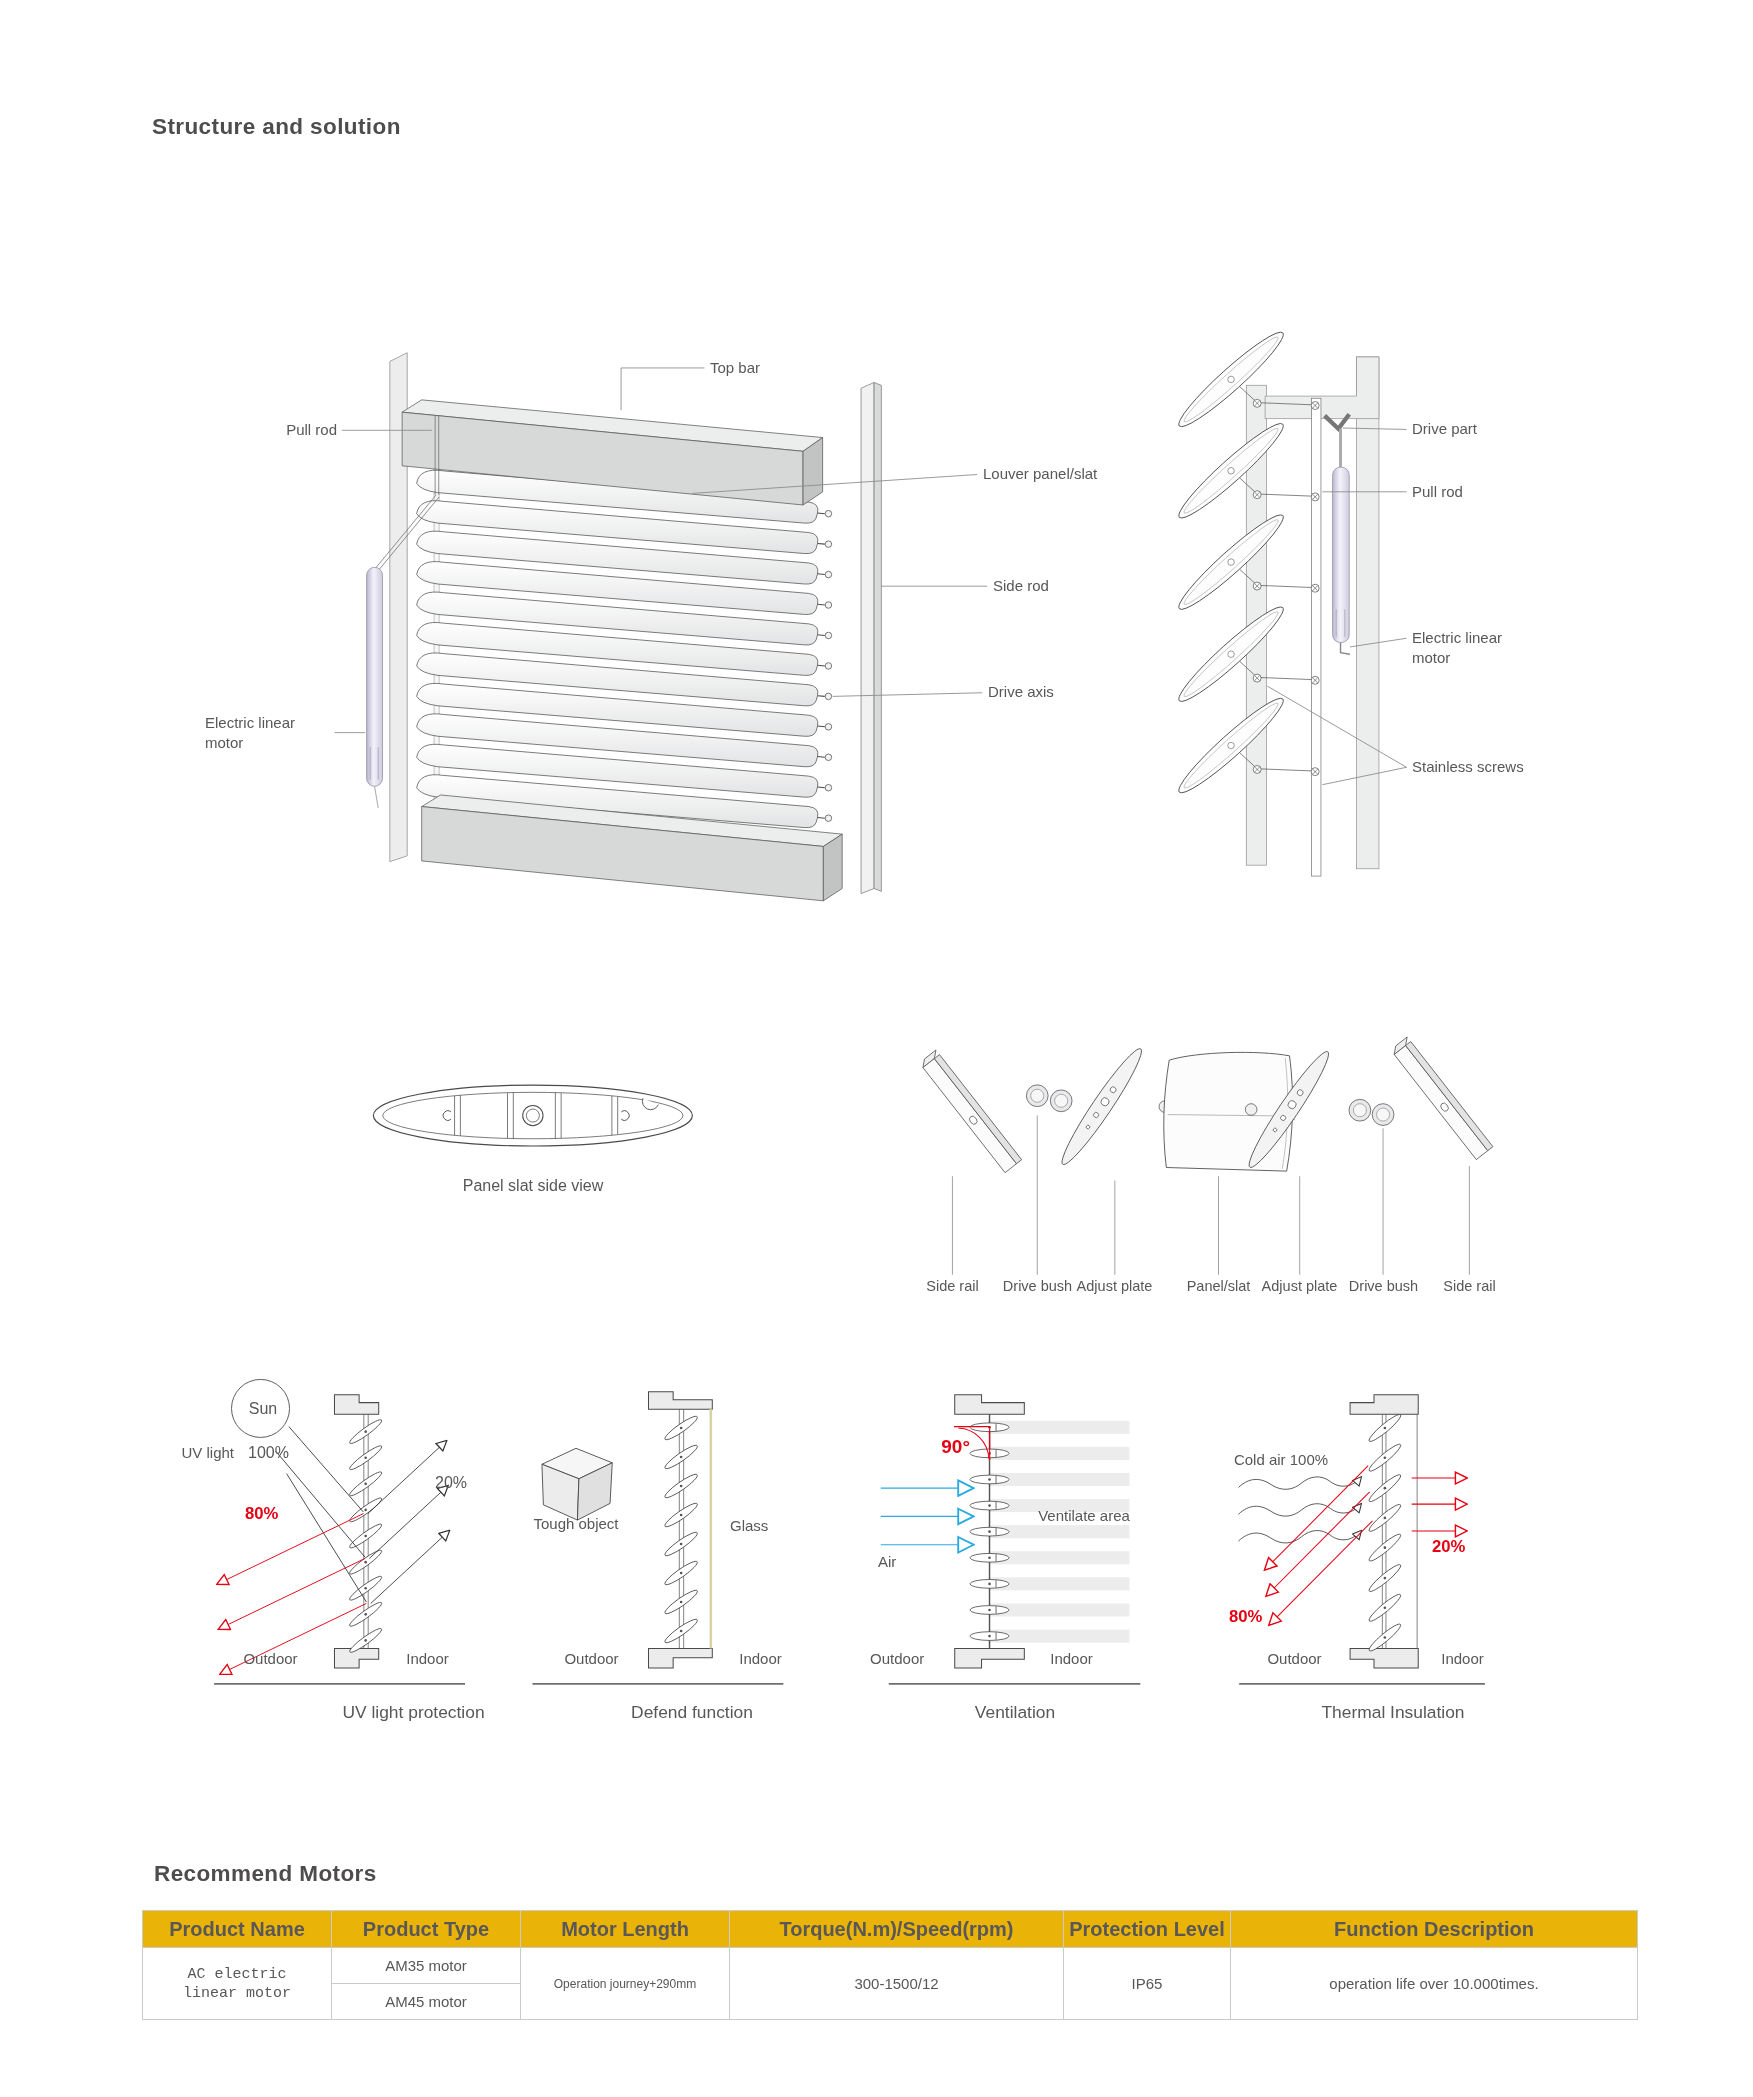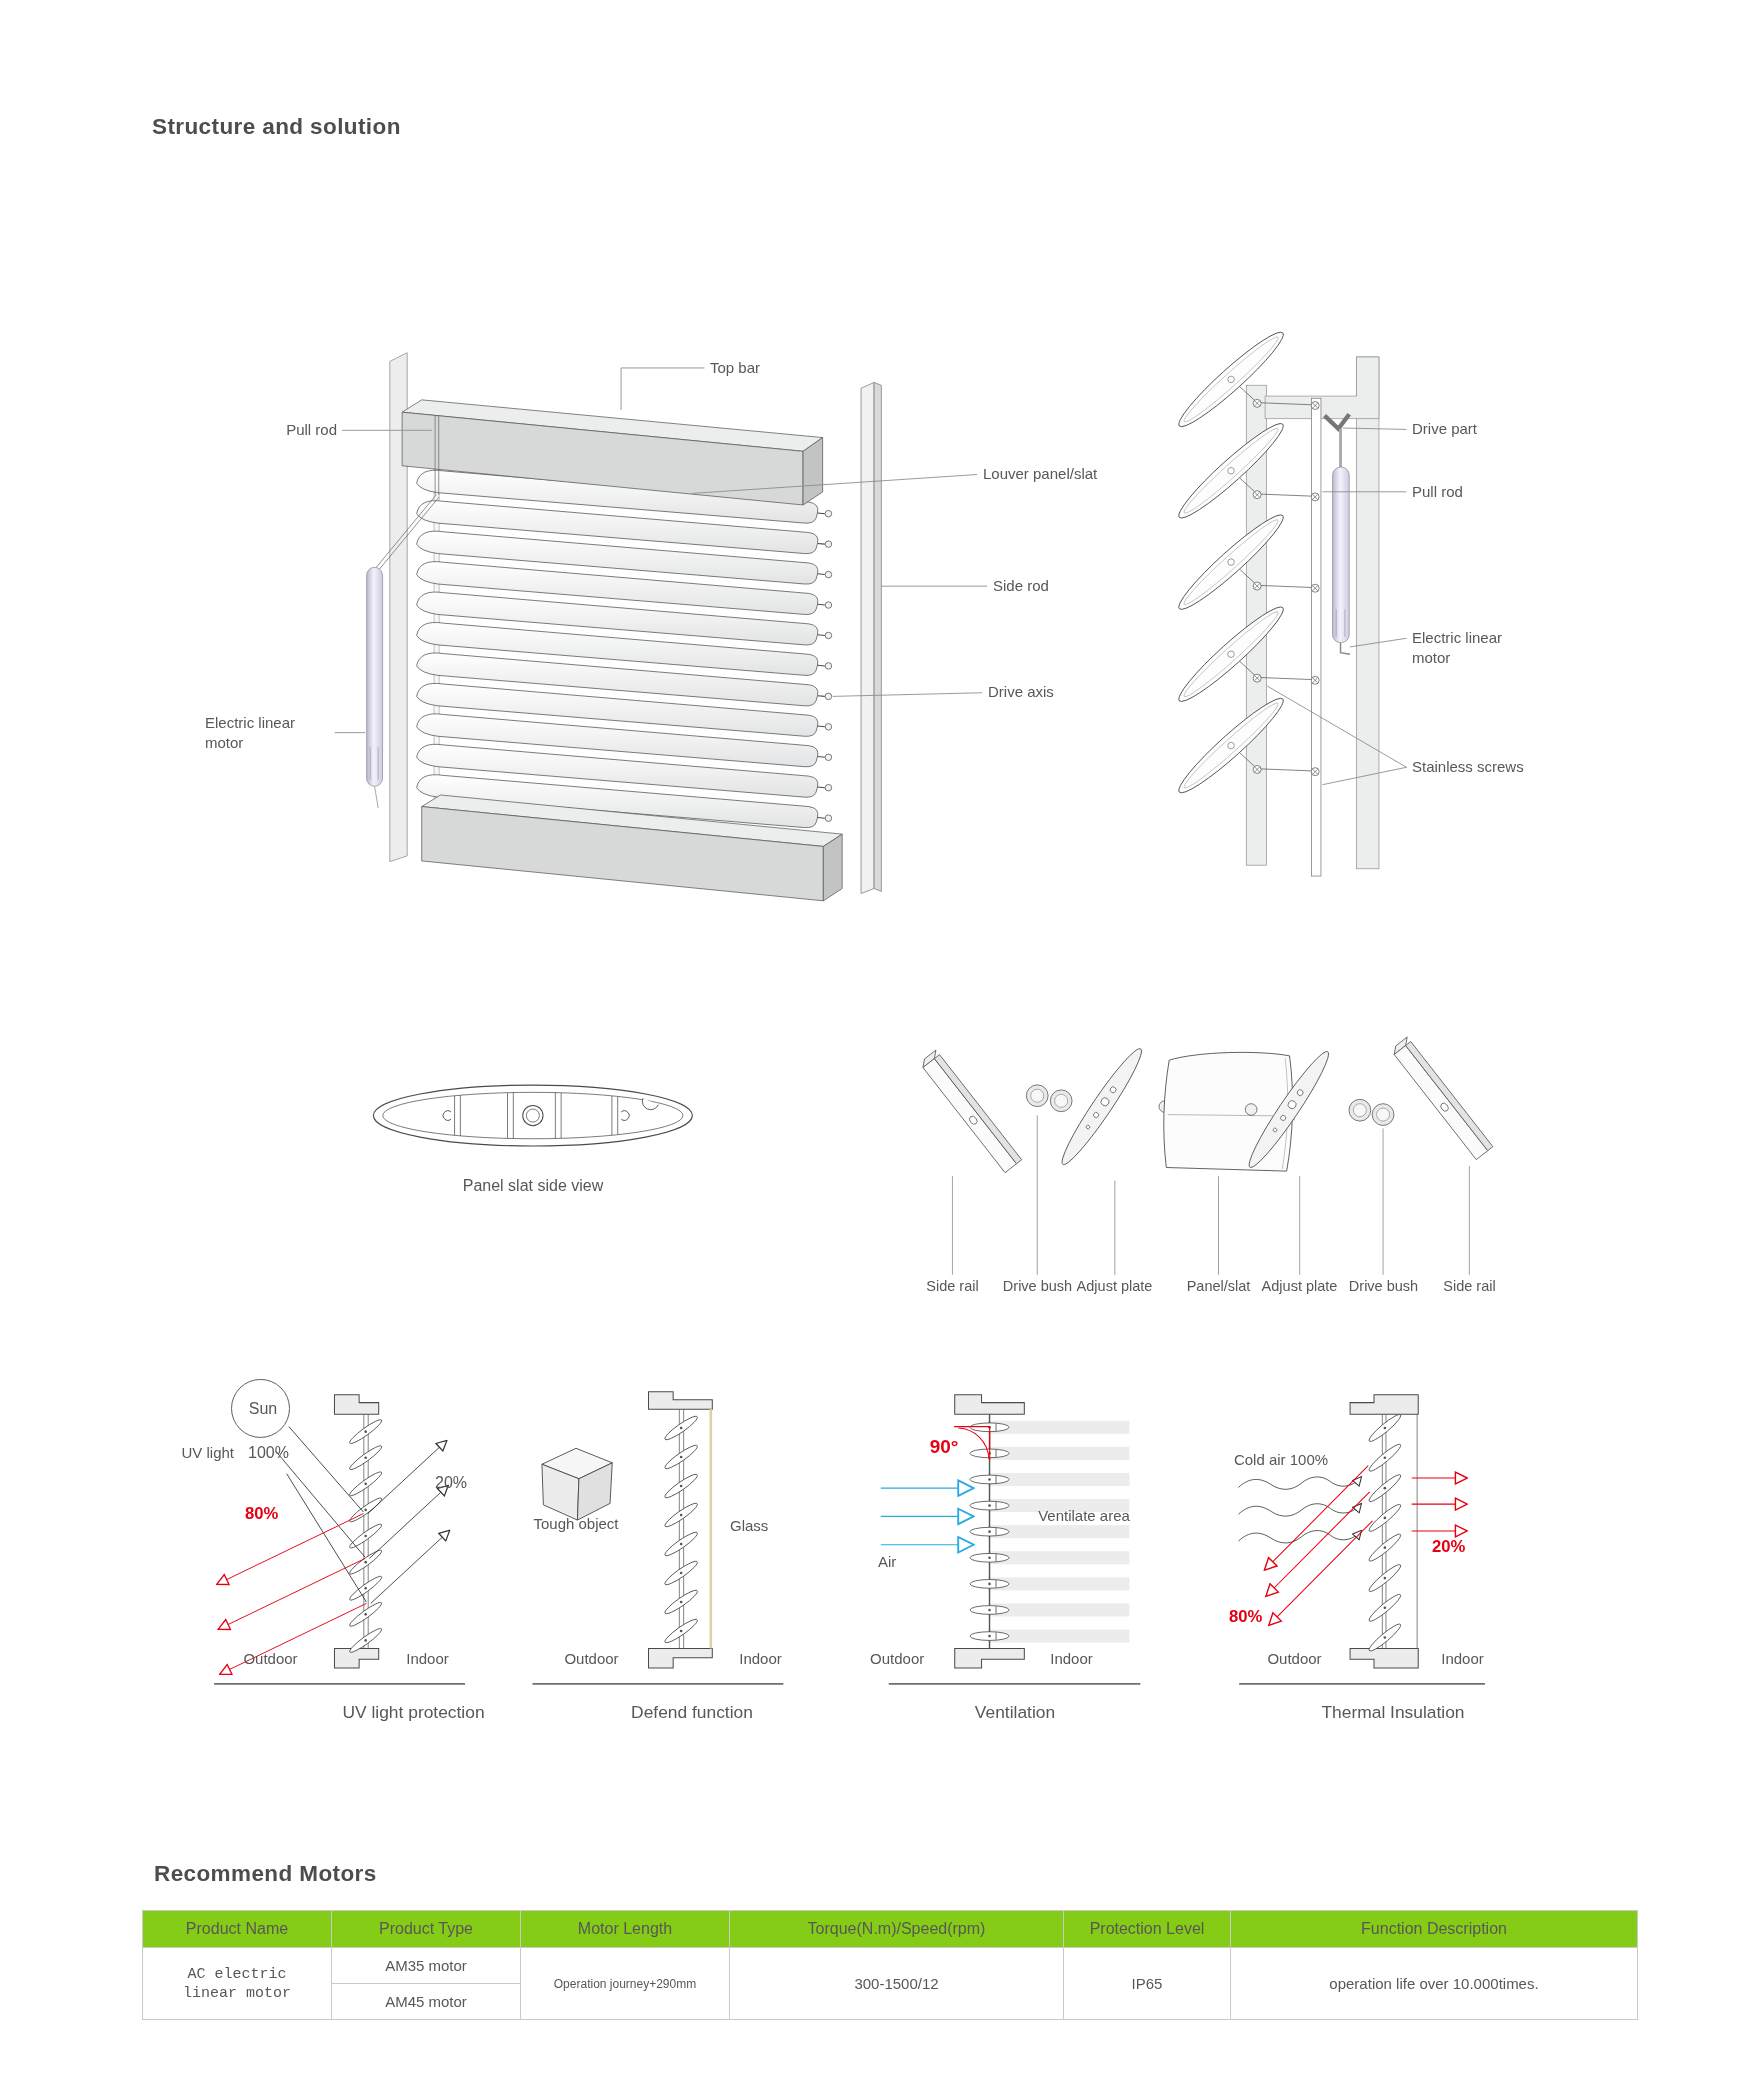--- a/index.html
+++ b/index.html
@@ -11,21 +11,21 @@
   .lbl.r{text-align:right;}
   .lbl.red{color:#e60012;font-weight:bold;}
   .lbl.big{font-size:19px;}
   .cap{position:absolute;font-size:17.4px;color:#595757;text-align:center;white-space:nowrap;}
   .diag{position:absolute;}
   .diag svg{position:absolute;left:0;top:0;overflow:visible;}
   
   .motors-wrap{position:absolute;}
   table.motors{border-collapse:collapse;table-layout:fixed;width:1495px;}
   table.motors th,table.motors td{border:0.7px solid #c9caca;text-align:center;vertical-align:middle;color:#595757;padding:0 4.4px;overflow:hidden;}
-  table.motors th{background:#84cc16;font-weight:normal;font-size:16px;height:36px;}
+  table.motors th{background:#eab308;font-weight:bold;font-size:20px;height:36px;}
   table.motors td{font-size:15px;height:35px;background:#fff;}
   td .nm{width:109px;margin:0 auto;line-height:19px;font-family:Liberation Mono, monospace;}
 </style>
 </head>
 <body>
 
 <h1 class="sec" style="left:144px;top:106px;">Structure and solution</h1>
 
 <div class="diag" style="left:181px;top:312px;width:986px;height:631px;">
   <svg width="986" height="631" viewBox="0 0 1360 870">
@@ -410,21 +410,21 @@
       <path d="M156,80 A44,44 0 0 1 198,122" stroke-width="1.4"></path>
     </g>
 
     <g stroke="#29abe2" stroke-width="1.6">
       <line x1="49" y1="163" x2="175" y2="163" marker-end="url(#mBlC)"></line>
       <line x1="49" y1="202" x2="175" y2="202" marker-end="url(#mBlC)"></line>
       <line x1="49" y1="241" x2="175" y2="241" marker-end="url(#mBlC)"></line>
     </g>
     <line x1="60" y1="433" x2="407" y2="433" stroke="#6e6e6e" stroke-width="2.5"></line>
   </svg>
-  <div class="lbl red big" style="left:73px;top:67px;width:52px;text-align:center;">90°</div>
+  <div class="lbl red big" style="left:73px;top:67px;width:52px;text-align:right;">90°</div>
   <div class="lbl" style="left:33px;top:182px;">Air</div>
   <div class="lbl c" style="left:181px;top:136px;width:116px;">Ventilate area</div>
   <div class="lbl c" style="left:8.7px;top:279px;width:87px;">Outdoor</div>
   <div class="lbl c" style="left:183px;top:279px;width:87px;">Indoor</div>
   <div class="cap" style="left:25px;top:332px;width:290px;">Ventilation</div>
 </div>
 
 <div class="diag" style="left:1207px;top:1370px;width:363px;height:377px;">
   <svg width="363" height="377" viewBox="0 0 500 520">
     <defs>

